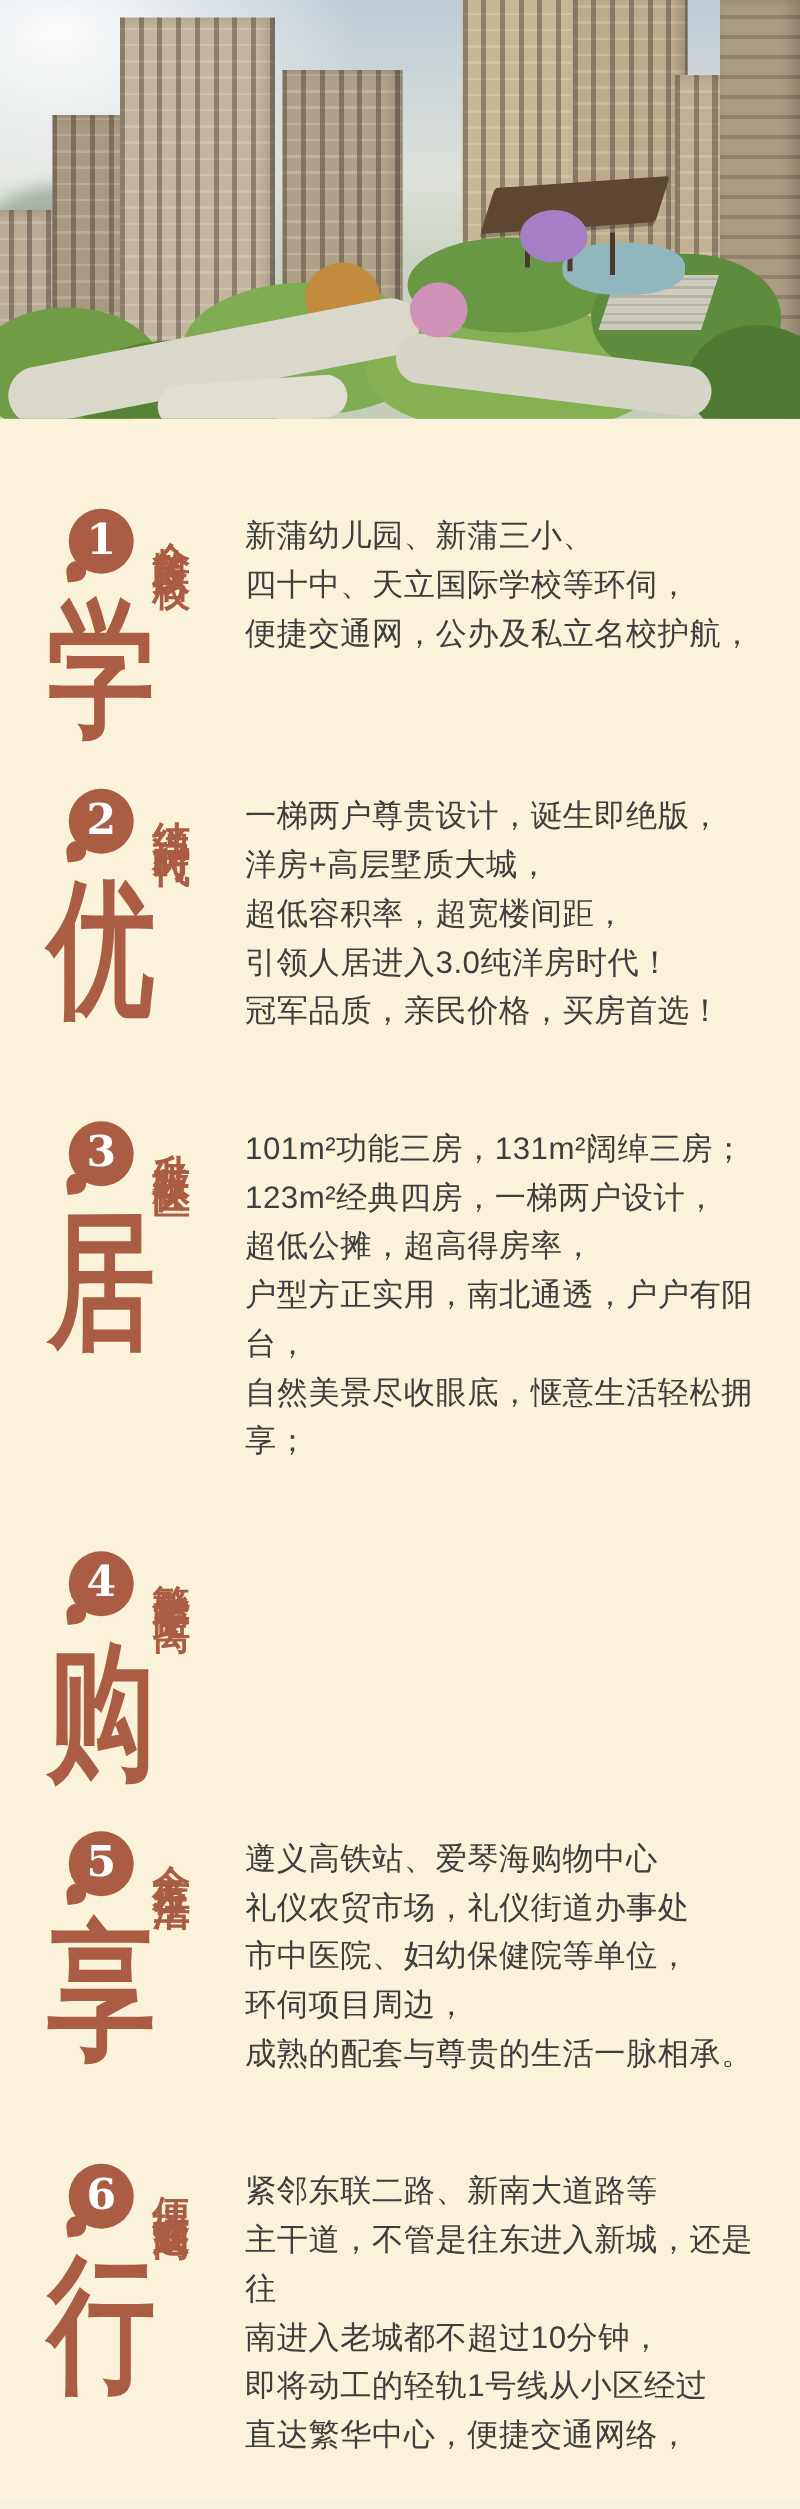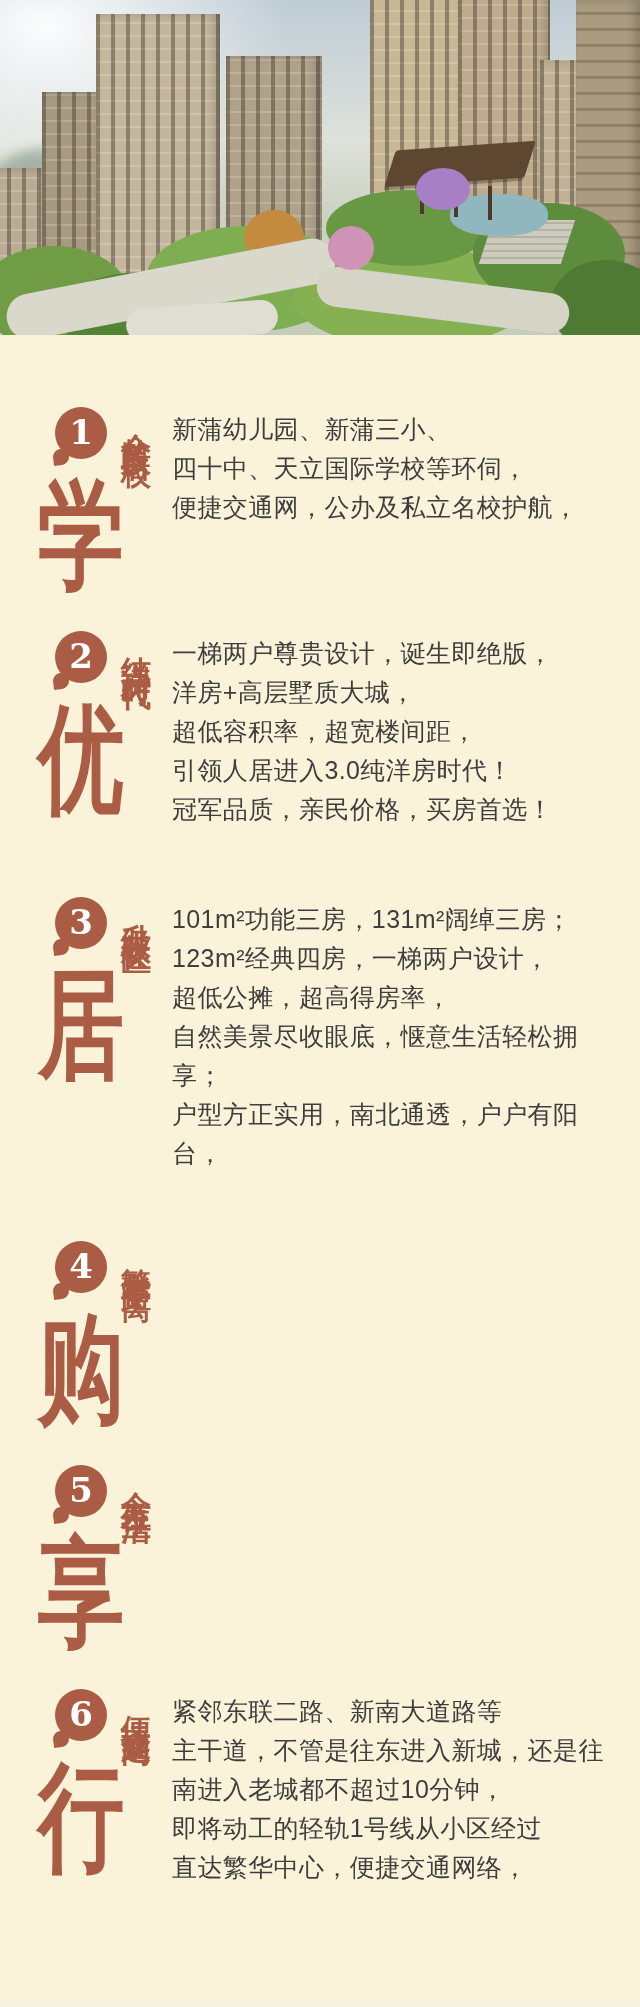--- a/index.html
+++ b/index.html
@@ -68,21 +68,21 @@
     background:var(--accent);border-radius:50% 50% 50% 0;transform:rotate(-8deg);}
   .badge-num{color:#ffffff;font-family:"DejaVu Serif","Liberation Serif",serif;
     font-size:34px;font-weight:700;line-height:1;transform:translateY(-1px);}
   .keyword{margin-top:18px;color:var(--accent);font-family:"Liberation Serif",serif;
     font-weight:700;font-size:86px;line-height:1;text-align:center;
     transform:scaleY(1.38);transform-origin:50% 0;}
   .subtitle-col{flex:0 0 52px;width:52px;padding-top:2px;}
   .subtitle{writing-mode:vertical-rl;text-orientation:upright;color:var(--accent);
     font-family:"Liberation Serif",serif;font-weight:700;font-size:30px;
     letter-spacing:6px;line-height:1.1;}
-  .body-col{flex:1;padding-top:3px;}
+  .body-col{flex:1;padding-top:3px;margin-left:24px;}
   .line{margin:0;font-size:25px;line-height:39px;color:var(--ink);letter-spacing:.4px;}
   .footer-strip{position:absolute;left:0;bottom:0;width:100%;height:8px;background:#f6f0df;}
 </style>
 </head>
 <body>
 
 <div class="page">
 
   <div class="hero">
     <div class="sky-haze"></div>
@@ -159,22 +159,22 @@
         </div>
         <div class="keyword">居</div>
       </div>
       <div class="subtitle-col">
         <div class="subtitle">升级版住区</div>
       </div>
       <div class="body-col">
         <p class="line">101m²功能三房，131m²阔绰三房；</p>
         <p class="line">123m²经典四房，一梯两户设计，</p>
         <p class="line">超低公摊，超高得房率，</p>
+        <p class="line">户型方正实用，南北通透，户户有阳台，</p>
         <p class="line">自然美景尽收眼底，惬意生活轻松拥享；</p>
-        <p class="line">户型方正实用，南北通透，户户有阳台，</p>
       </div>
     </section>
 
     <section class="feature">
       <div class="col-left">
         <div class="badge">
           <span class="badge-num">4</span>
         </div>
         <div class="keyword">购</div>
       </div>
@@ -185,20 +185,27 @@
 
     <section class="feature">
       <div class="col-left">
         <div class="badge">
           <span class="badge-num">5</span>
         </div>
         <div class="keyword">享</div>
       </div>
       <div class="subtitle-col">
         <div class="subtitle">全方位生活</div>
+      </div>
+      <div class="body-col">
+        <p class="line">遵义高铁站、爱琴海购物中心</p>
+        <p class="line">礼仪农贸市场，礼仪街道办事处</p>
+        <p class="line">市中医院、妇幼保健院等单位，</p>
+        <p class="line">环伺项目周边，</p>
+        <p class="line">成熟的配套与尊贵的生活一脉相承。</p>
       </div>
     </section>
 
     <section class="feature">
       <div class="col-left">
         <div class="badge">
           <span class="badge-num">6</span>
         </div>
         <div class="keyword">行</div>
       </div>

